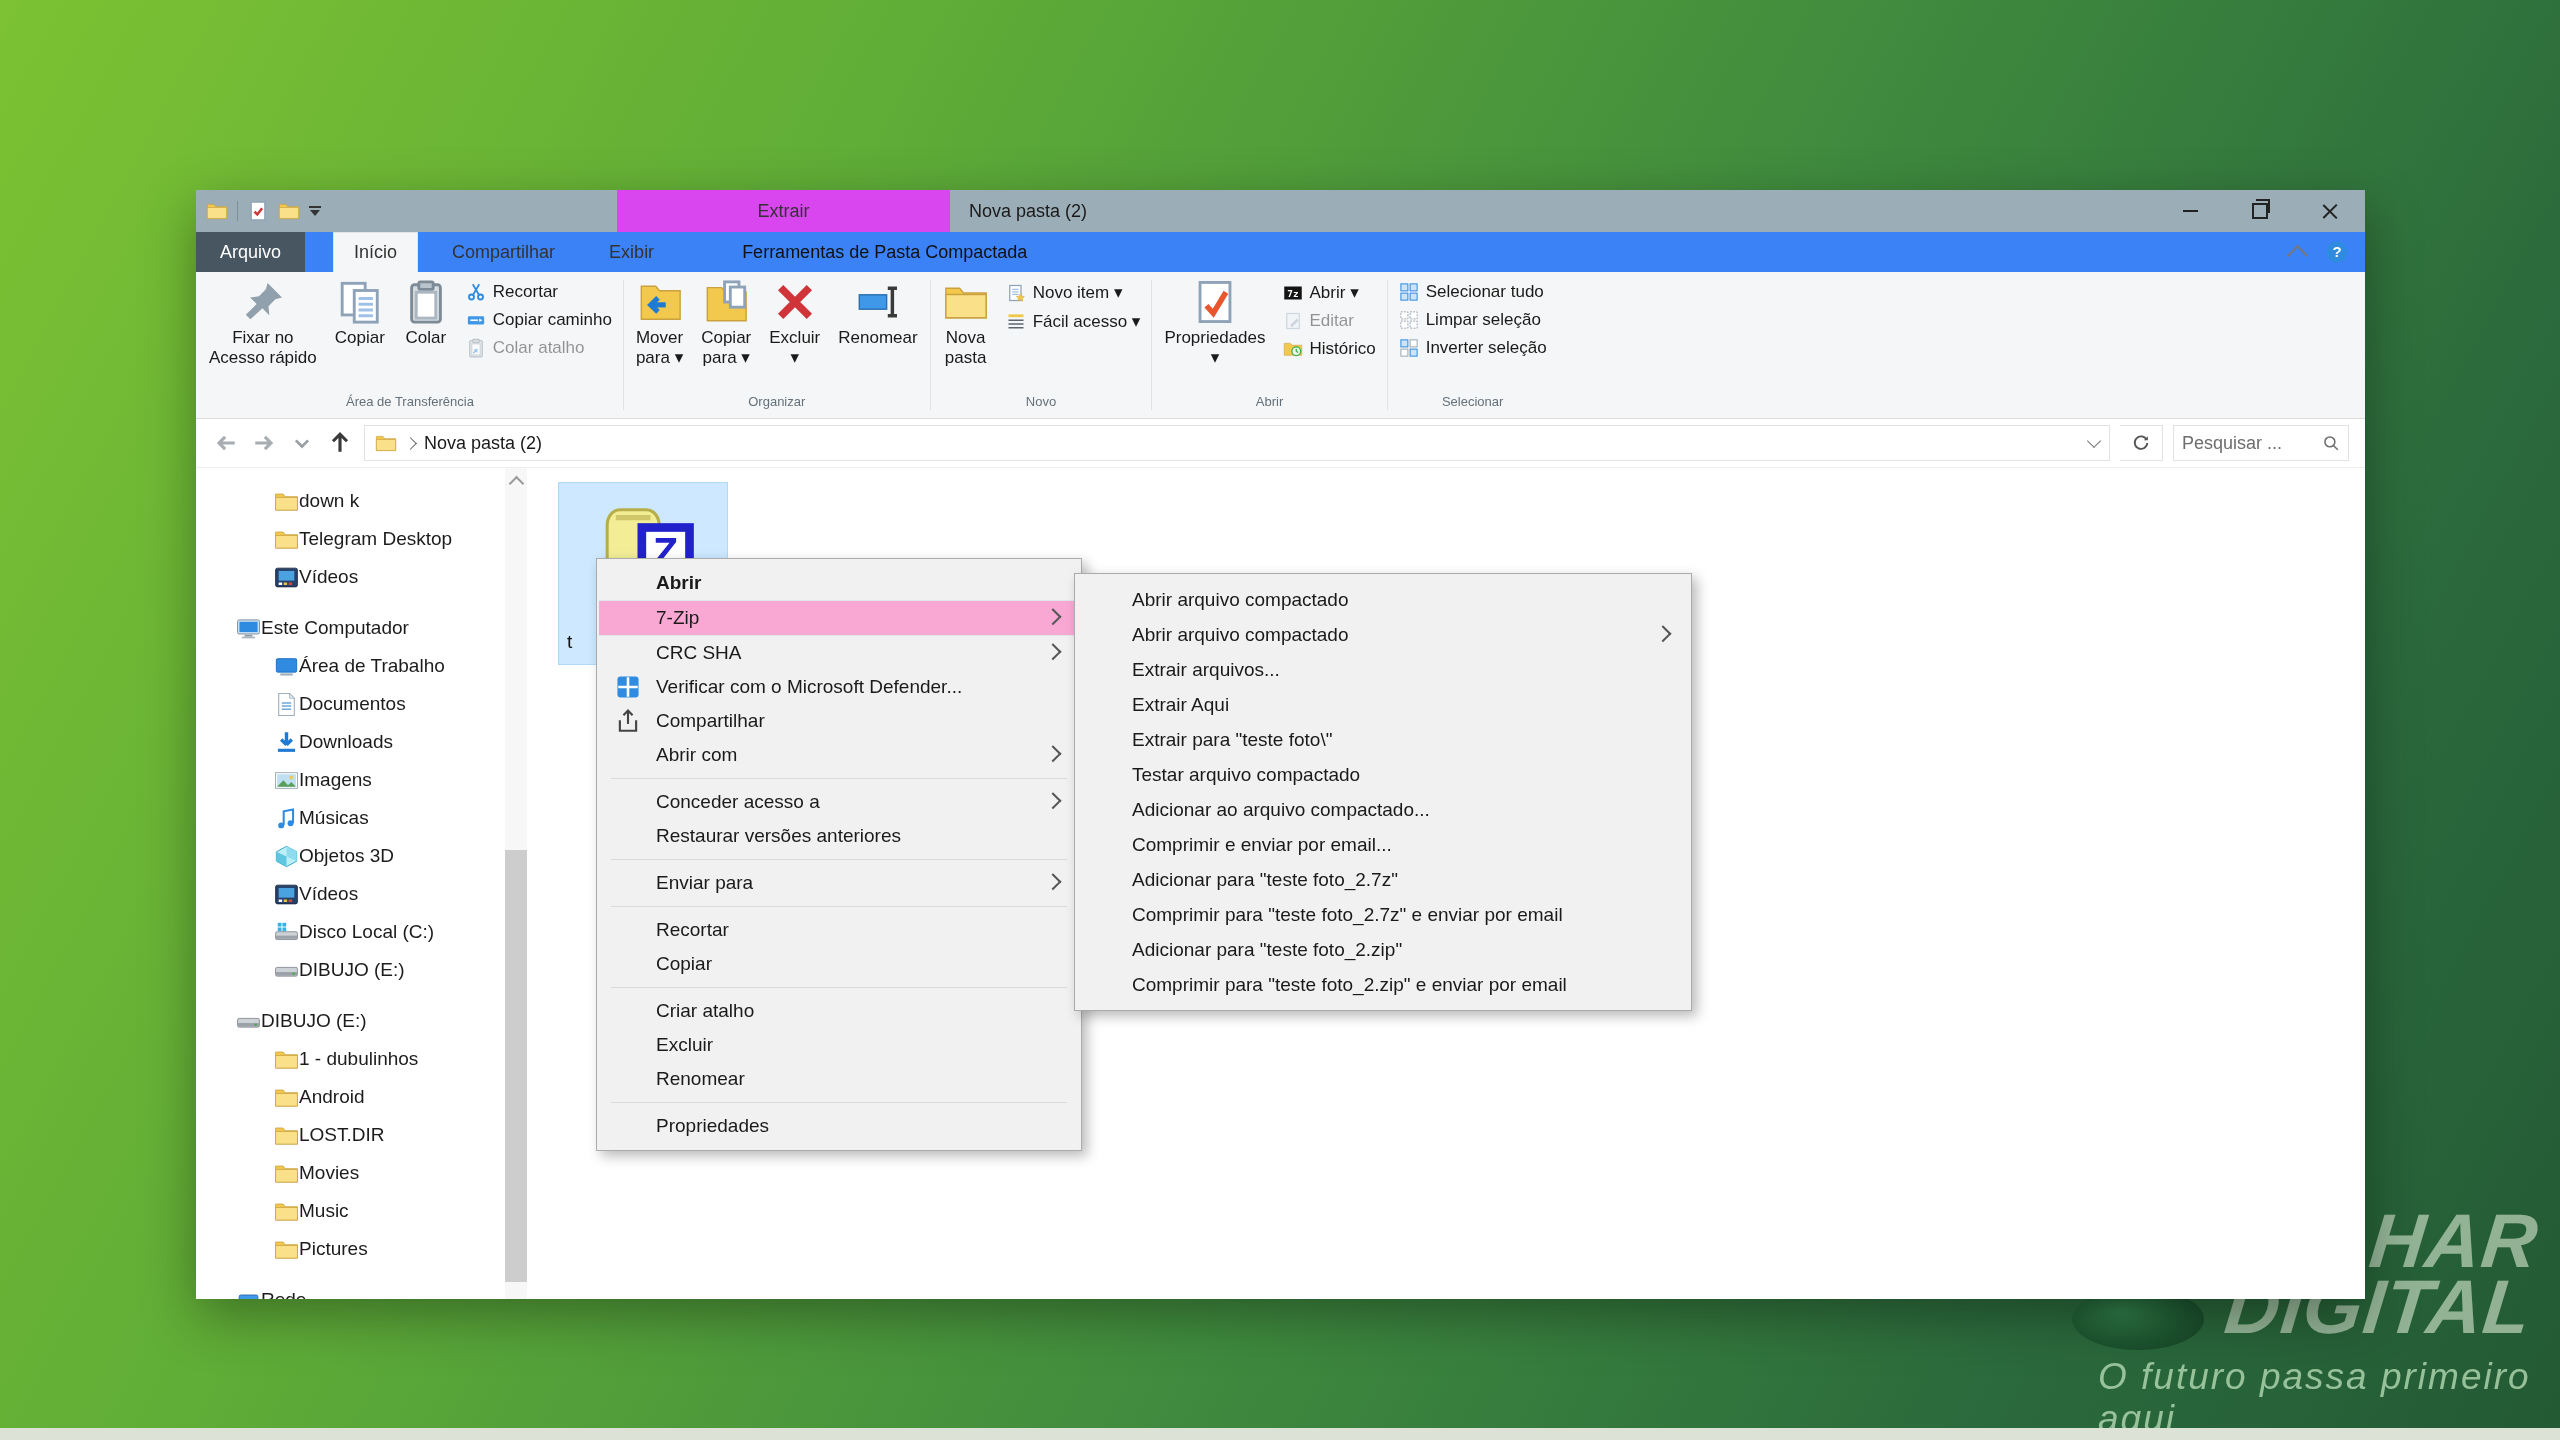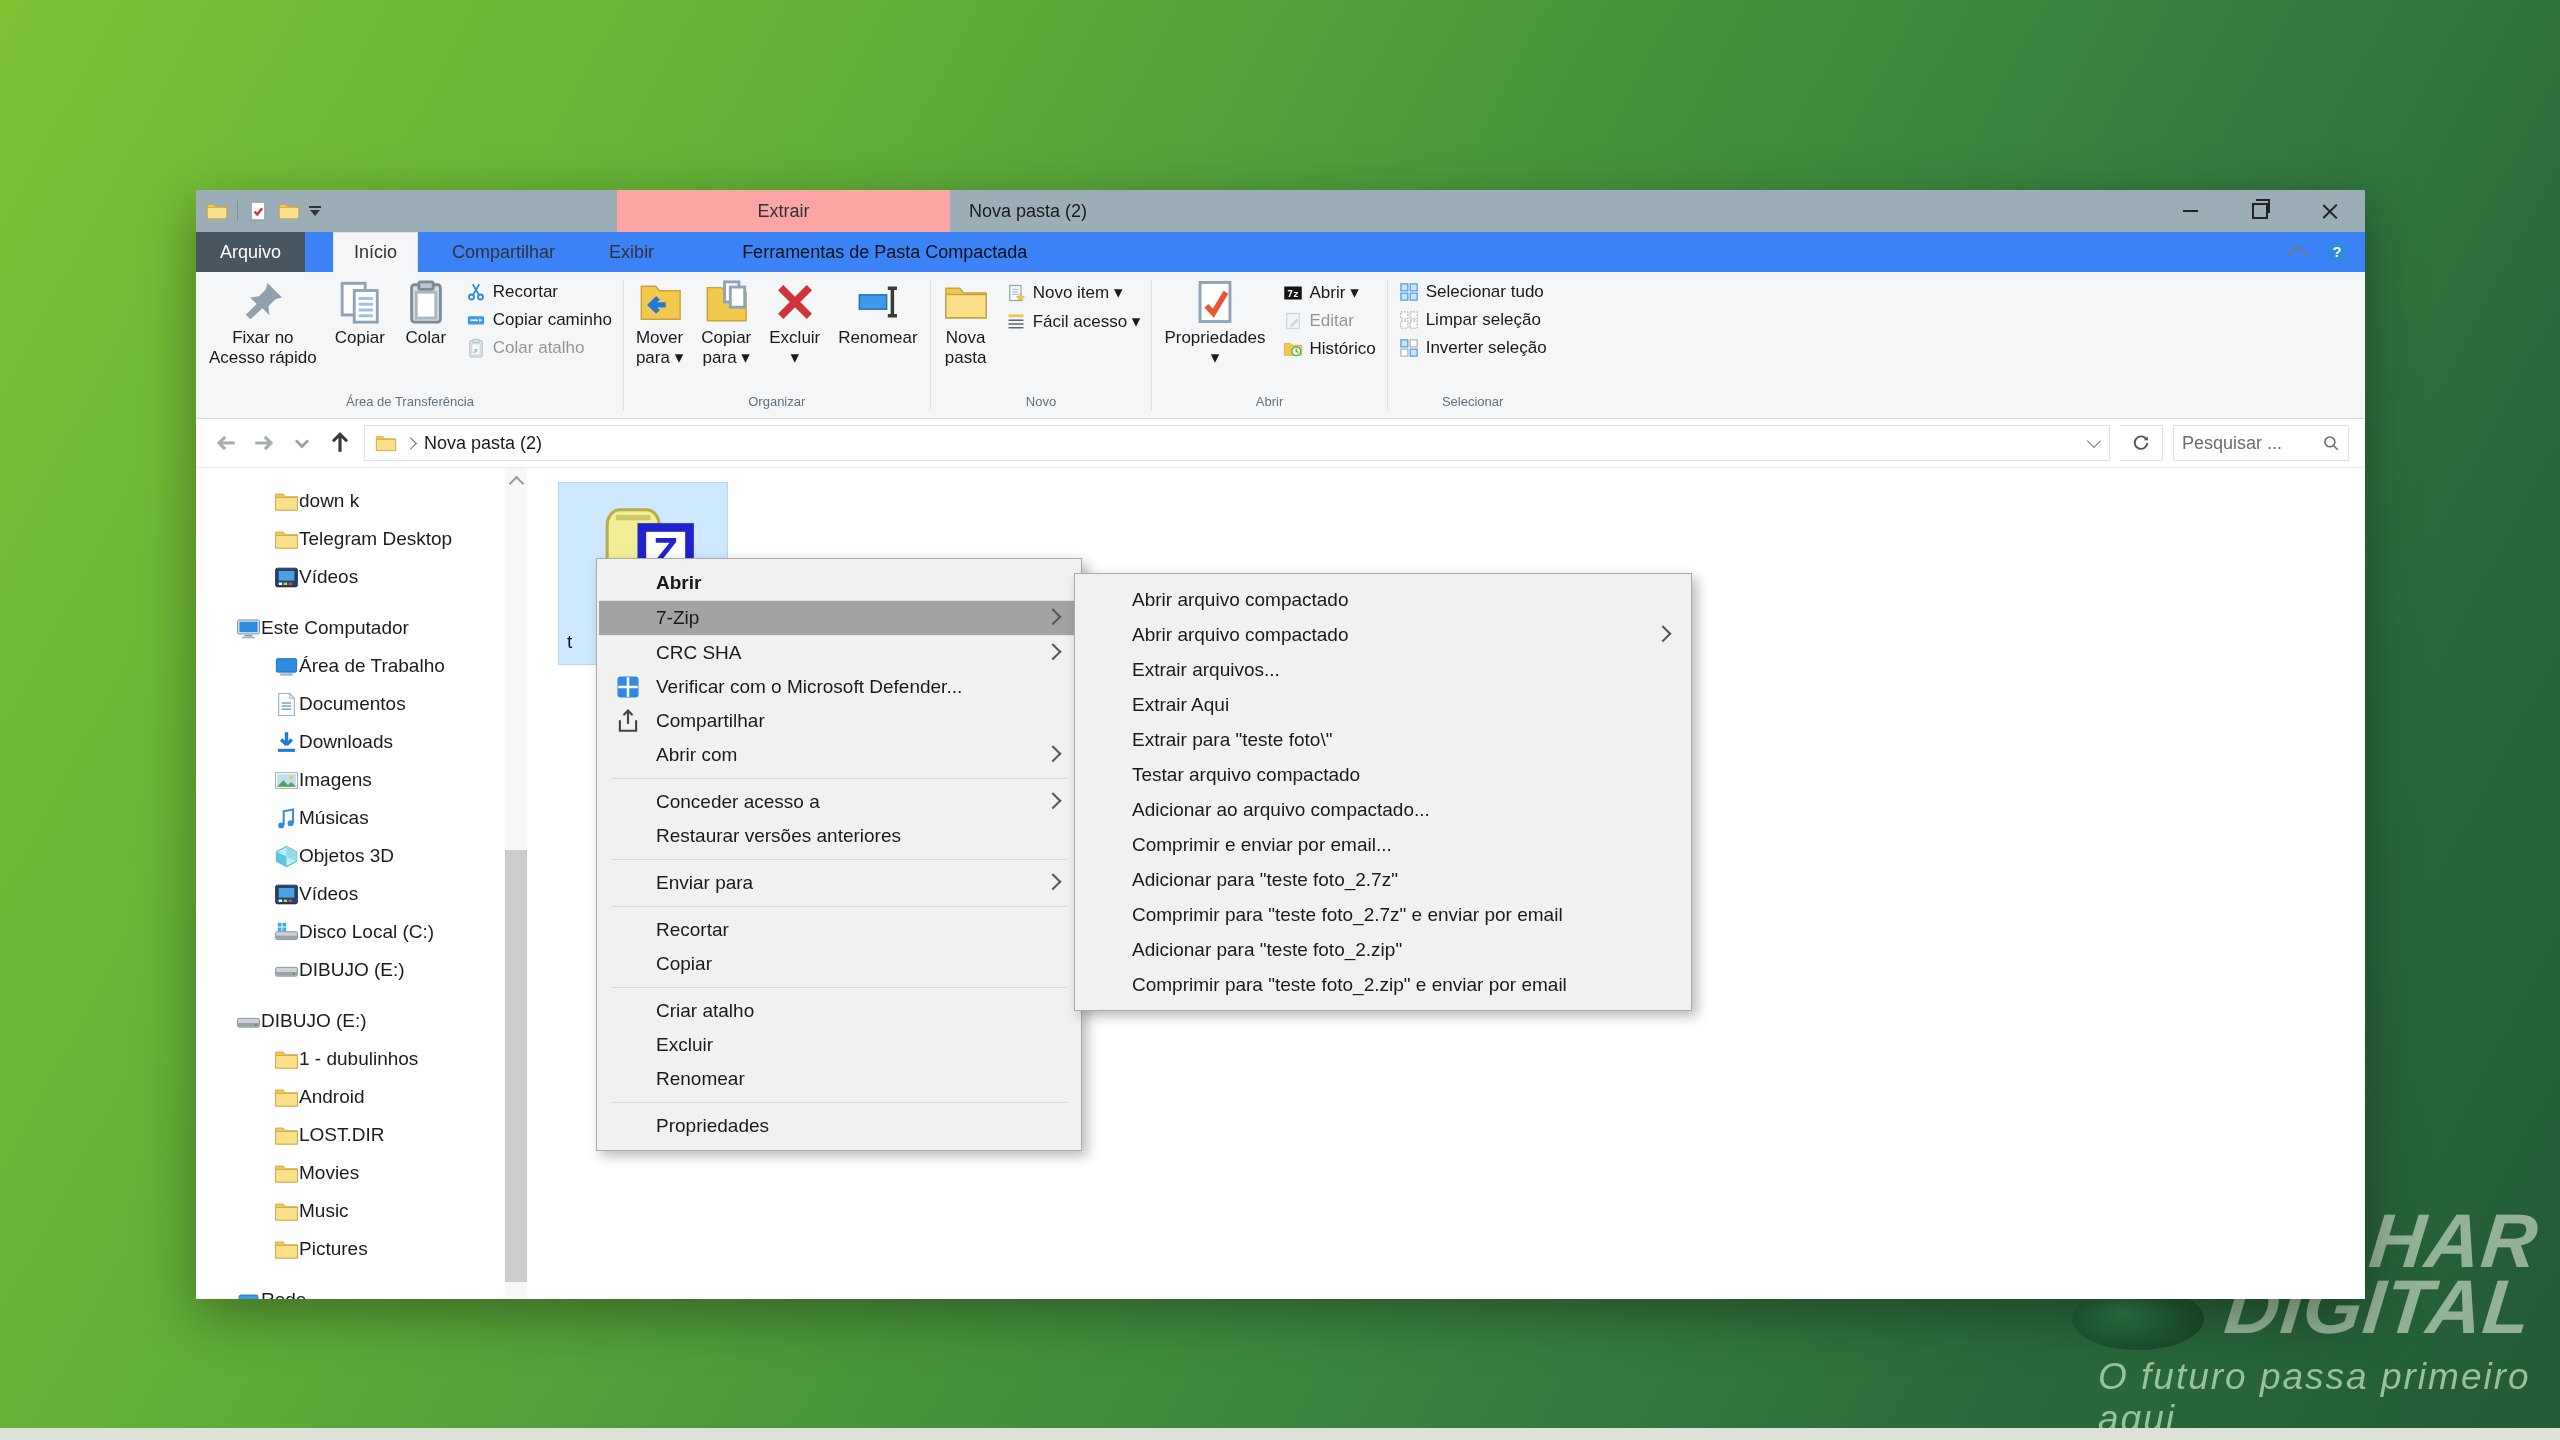--- a/index.html
+++ b/index.html
@@ -21,21 +21,21 @@
   
   .window{position:absolute;left:196px;top:190px;width:2169px;height:1107px;z-index:5;
     background:#fff;box-shadow:0 18px 50px rgba(0,0,0,.35);}
   .titlebar{position:relative;height:42px;background:#9badb6;}
   .qat{position:absolute;left:10px;top:0;height:42px;display:flex;align-items:center;gap:9px;}
   .qat-ic{width:22px;height:22px;display:inline-block;}
   .qat-sep{width:1px;height:20px;background:#7e8f99;}
   .qat-caret{display:flex;flex-direction:column;align-items:center;gap:2px;}
   .qat-caret .bar{width:12px;height:2px;background:#333;}
   .qat-caret .tri{width:0;height:0;border-left:5px solid transparent;border-right:5px solid transparent;border-top:6px solid #333;}
-  .ct-tab{position:absolute;left:421px;top:0;width:333px;height:42px;background:#fca5a5;
+  .ct-tab{position:absolute;left:421px;top:0;width:333px;height:42px;background:#d946ef;
     display:flex;align-items:center;justify-content:center;font-size:18px;color:#333;}
   .title{position:absolute;left:773px;top:0;height:42px;line-height:42px;font-size:18px;color:#1a1a1a;}
   .win-controls{position:absolute;right:0;top:0;height:42px;display:flex;}
   .wc{width:70px;height:42px;display:flex;align-items:center;justify-content:center;}
   .wc-min .g{width:15px;height:2px;background:#222;}
   .wc-restore .g{width:12px;height:12px;border:2px solid #222;position:relative;background:transparent;}
   .wc-restore .g::before{content:"";position:absolute;left:2px;top:-6px;width:12px;height:12px;border:2px solid #222;border-bottom:none;border-left:none;}
   .wc-close .g{position:relative;width:16px;height:16px;}
   .wc-close .g::before,.wc-close .g::after{content:"";position:absolute;left:7px;top:-1px;width:2.4px;height:19px;background:#222;}
   .wc-close .g::before{transform:rotate(45deg);} .wc-close .g::after{transform:rotate(-45deg);}
@@ -93,21 +93,21 @@
   .file-label{position:absolute;left:8px;top:148px;font-size:19px;color:#111;}
 
   
   .ctx-menu{position:absolute;left:596px;top:558px;width:486px;background:#f1f1f1;border:1px solid #ababab;
     box-shadow:5px 5px 12px rgba(0,0,0,.28);padding:7px 2px;box-sizing:border-box;z-index:20;}
   .sub-menu{position:absolute;left:1074px;top:573px;width:618px;background:#f1f1f1;border:1px solid #ababab;
     box-shadow:5px 5px 12px rgba(0,0,0,.28);padding:8px 2px;box-sizing:border-box;z-index:21;}
   .menu-item{height:34px;display:flex;align-items:center;position:relative;padding-left:57px;font-size:19px;color:#1a1a1a;white-space:nowrap;}
   .sub-menu .menu-item{height:35px;padding-left:55px;}
   .menu-item.bold{font-weight:bold;}
-  .menu-item.hl{background:#a3a3a3;border-top:1px solid #dfe5ea;border-bottom:1px solid #dfe5ea;}
+  .menu-item.hl{background:#f9a8d4;border-top:1px solid #dfe5ea;border-bottom:1px solid #dfe5ea;}
   .menu-sep{height:1px;background:#dadada;margin:6px 12px;}
   .mi-icon{position:absolute;left:16px;top:4px;width:26px;height:26px;}
   .chev{position:absolute;right:20px;top:50%;width:10px;height:10px;border-top:2px solid #555;border-right:2px solid #555;
     transform:translateY(-60%) rotate(45deg);}
   svg{display:block;width:100%;height:100%;}
 </style>
 </head>
 <body>
 
 <div class="wm-globe"></div>

